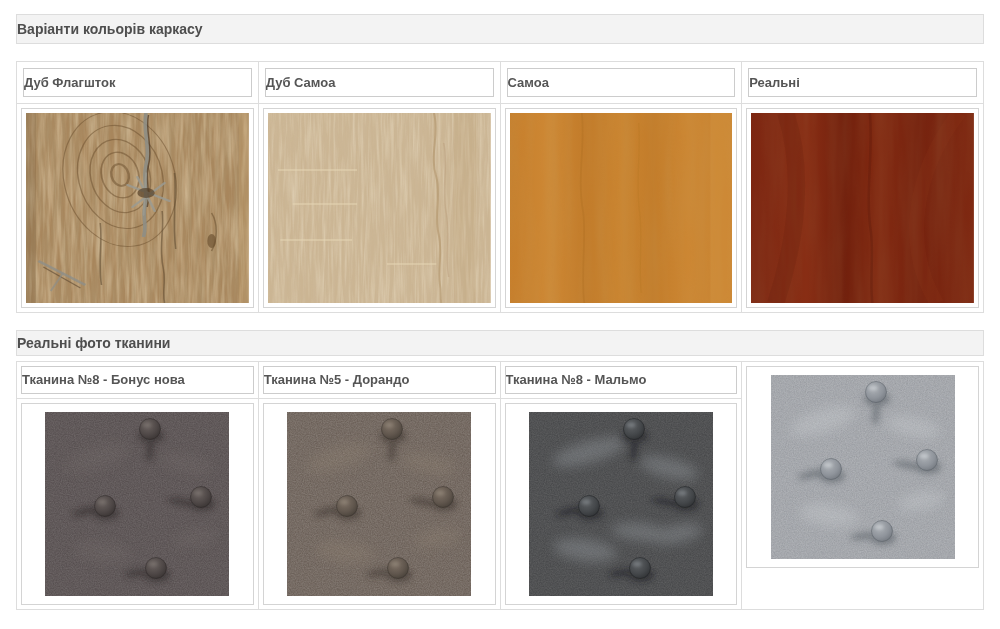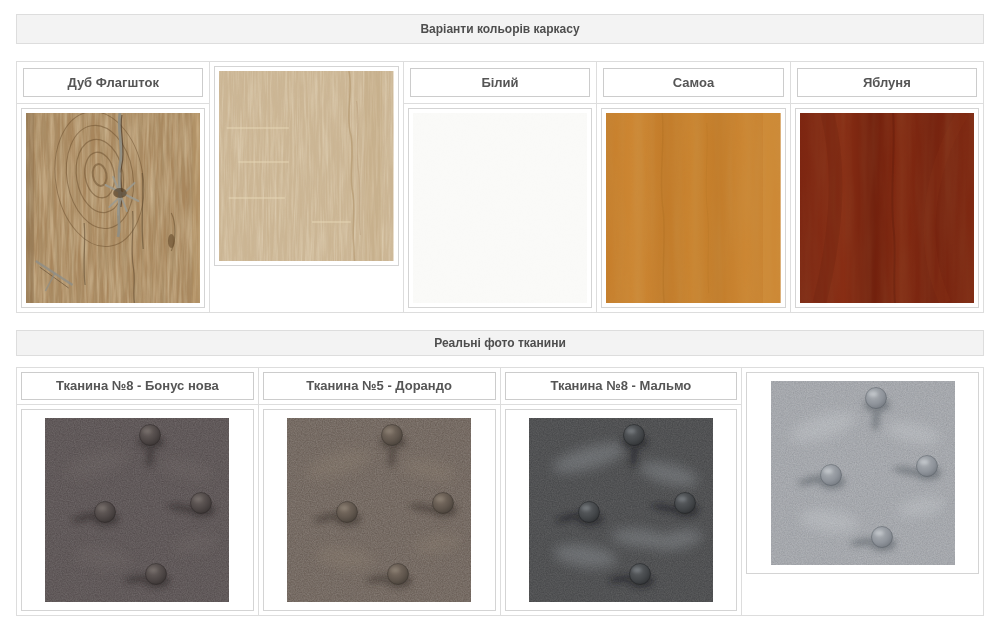--- a/index.html
+++ b/index.html
@@ -4,32 +4,32 @@
 <style>
   html,body{margin:0;padding:0;}
   body{
     width:1000px;height:629px;background:#ffffff;
     font-family:"Liberation Sans", sans-serif;
     overflow:hidden;
   }
   .content{padding:14px 16px 0 16px;}
   .section-header{
     border:1px solid #dddddd;background:#f3f3f3;
-    text-align:center;font-weight:bold;font-size:12px;color:#4e4e4e;
+    font-weight:bold;font-size:14px;color:#4e4e4e;
     height:28px;line-height:28px;
   }
   .sh1{margin-bottom:17px;}
-  .sh2{margin-top:17px;margin-bottom:11px;height:24px;line-height:24px;}
+  .sh2{margin-top:17px;margin-bottom:5px;height:24px;line-height:24px;}
   .swatch-table{border:1px solid #dddddd;display:flex;background:#ffffff;}
   .col{flex:1 1 0;min-width:0;border-right:1px solid #dddddd;display:flex;flex-direction:column;}
   .col:last-child{border-right:none;}
   .label-cell{border-bottom:1px solid #dddddd;padding:6px;}
   .t2 .label-cell{padding:4px;}
   .label-box{
-    border:1px solid #cccccc;text-align:center;font-weight:bold;font-size:13px;color:#555555;
+    border:1px solid #cccccc;font-weight:bold;font-size:13px;color:#555555;
     height:27px;line-height:27px;overflow:hidden;white-space:nowrap;background:#ffffff;
   }
   .t2 .label-box{height:26px;line-height:26px;}
   .image-cell{padding:4px;}
   .frame{border:1px solid #d4d4d4;padding:4px;background:#ffffff;}
   .wood-img{display:block;width:100%;height:190px;}
   .t2 .frame{height:200px;padding:0;display:flex;align-items:center;justify-content:center;}
   .fabric-img{display:block;width:184px;height:184px;}
 </style>
 </head>
@@ -170,53 +170,43 @@
             <ellipse cx="150" cy="128" rx="3.5" ry="7" fill="#6f5433" opacity="0.7"></ellipse>
             <path d="M150,100 c5,10 5,26 0,38" stroke="#6a5030" stroke-width="1.2" fill="none" opacity="0.55"></path>
             <rect width="8" height="190" fill="#7a6040" opacity="0.3"></rect>
             <rect x="172" width="8" height="190" fill="#c2a272" opacity="0.3"></rect>
           </svg>
         </div>
       </div>
     </div>
 
     <div class="col">
+      <div class="label-cell">
+        <div class="label-box">Дуб Самоа</div>
+      </div>
       <div class="image-cell">
         <div class="frame">
           <svg class="wood-img" viewBox="0 0 180 190" preserveAspectRatio="none">
             <rect width="180" height="190" fill="#cbb593"></rect>
             <rect width="180" height="190" filter="url(#nz-sam-d)" opacity="0.4"></rect>
             <rect width="180" height="190" filter="url(#nz-sam-l)" opacity="0.45"></rect>
             <path d="M134,0 c5,20 -4,42 2,64 c4,18 -2,38 2,58 c3,16 -1,34 1,50 c1,8 0,12 1,18" stroke="#a8895e" stroke-width="1.6" fill="none" opacity="0.45"></path>
             <path d="M142,30 c4,22 -2,44 2,70 c3,20 -1,44 2,64" stroke="#b59772" stroke-width="1.2" fill="none" opacity="0.4"></path>
             <g fill="#e6d6b4" opacity="0.5">
               <rect x="8" y="56" width="64" height="2"></rect>
               <rect x="20" y="90" width="52" height="2"></rect>
               <rect x="10" y="126" width="58" height="2"></rect>
               <rect x="96" y="150" width="40" height="2"></rect>
             </g>
             <rect x="150" width="18" height="190" fill="#bfa67e" opacity="0.3"></rect>
           </svg>
         </div>
       </div>
     </div>
 
-    <div class="col">
-      <div class="label-cell">
-        <div class="label-box">Білий</div>
-      </div>
-      <div class="image-cell">
-        <div class="frame">
-          <svg class="wood-img" viewBox="0 0 180 190" preserveAspectRatio="none">
-            <rect width="180" height="190" fill="#fafaf8"></rect>
-            <rect width="180" height="190" filter="url(#nz-white)" opacity="0.35"></rect>
-          </svg>
-        </div>
-      </div>
-    </div>
 
     <div class="col">
       <div class="label-cell">
         <div class="label-box">Самоа</div>
       </div>
       <div class="image-cell">
         <div class="frame">
           <svg class="wood-img" viewBox="0 0 180 190" preserveAspectRatio="none">
             <rect width="180" height="190" fill="#c8812e"></rect>
             <rect width="180" height="190" fill="url(#g-ald)" opacity="0.7"></rect>
@@ -224,21 +214,21 @@
             <path d="M58,0 c3,32 -4,64 1,98 c3,26 -2,62 1,92" stroke="#a86a1e" stroke-width="1.4" fill="none" opacity="0.3"></path>
             <path d="M104,10 c2,30 -3,60 1,92 c2,24 -1,50 1,78" stroke="#b0721f" stroke-width="1" fill="none" opacity="0.25"></path>
             <rect x="162" width="18" height="190" fill="#dda04b" opacity="0.25"></rect>
           </svg>
         </div>
       </div>
     </div>
 
     <div class="col">
       <div class="label-cell">
-        <div class="label-box">Яблуня</div>
+        <div class="label-box">Реальні</div>
       </div>
       <div class="image-cell">
         <div class="frame">
           <svg class="wood-img" viewBox="0 0 180 190" preserveAspectRatio="none">
             <rect width="180" height="190" fill="#7c2511"></rect>
             <rect width="180" height="190" fill="url(#g-app)" opacity="0.75"></rect>
             <rect width="180" height="190" filter="url(#nz-app)" opacity="0.45"></rect>
             <path d="M150,190 C122,132 132,58 168,0" stroke="#9c4220" stroke-width="12" fill="none" opacity="0.12"></path>
             <path d="M28,0 C44,60 36,130 20,190" stroke="#5e1a09" stroke-width="14" fill="none" opacity="0.18"></path>
             <path d="M96,0 c3,40 -4,80 1,120 c2,24 -1,46 1,70" stroke="#55170a" stroke-width="2" fill="none" opacity="0.3"></path>

